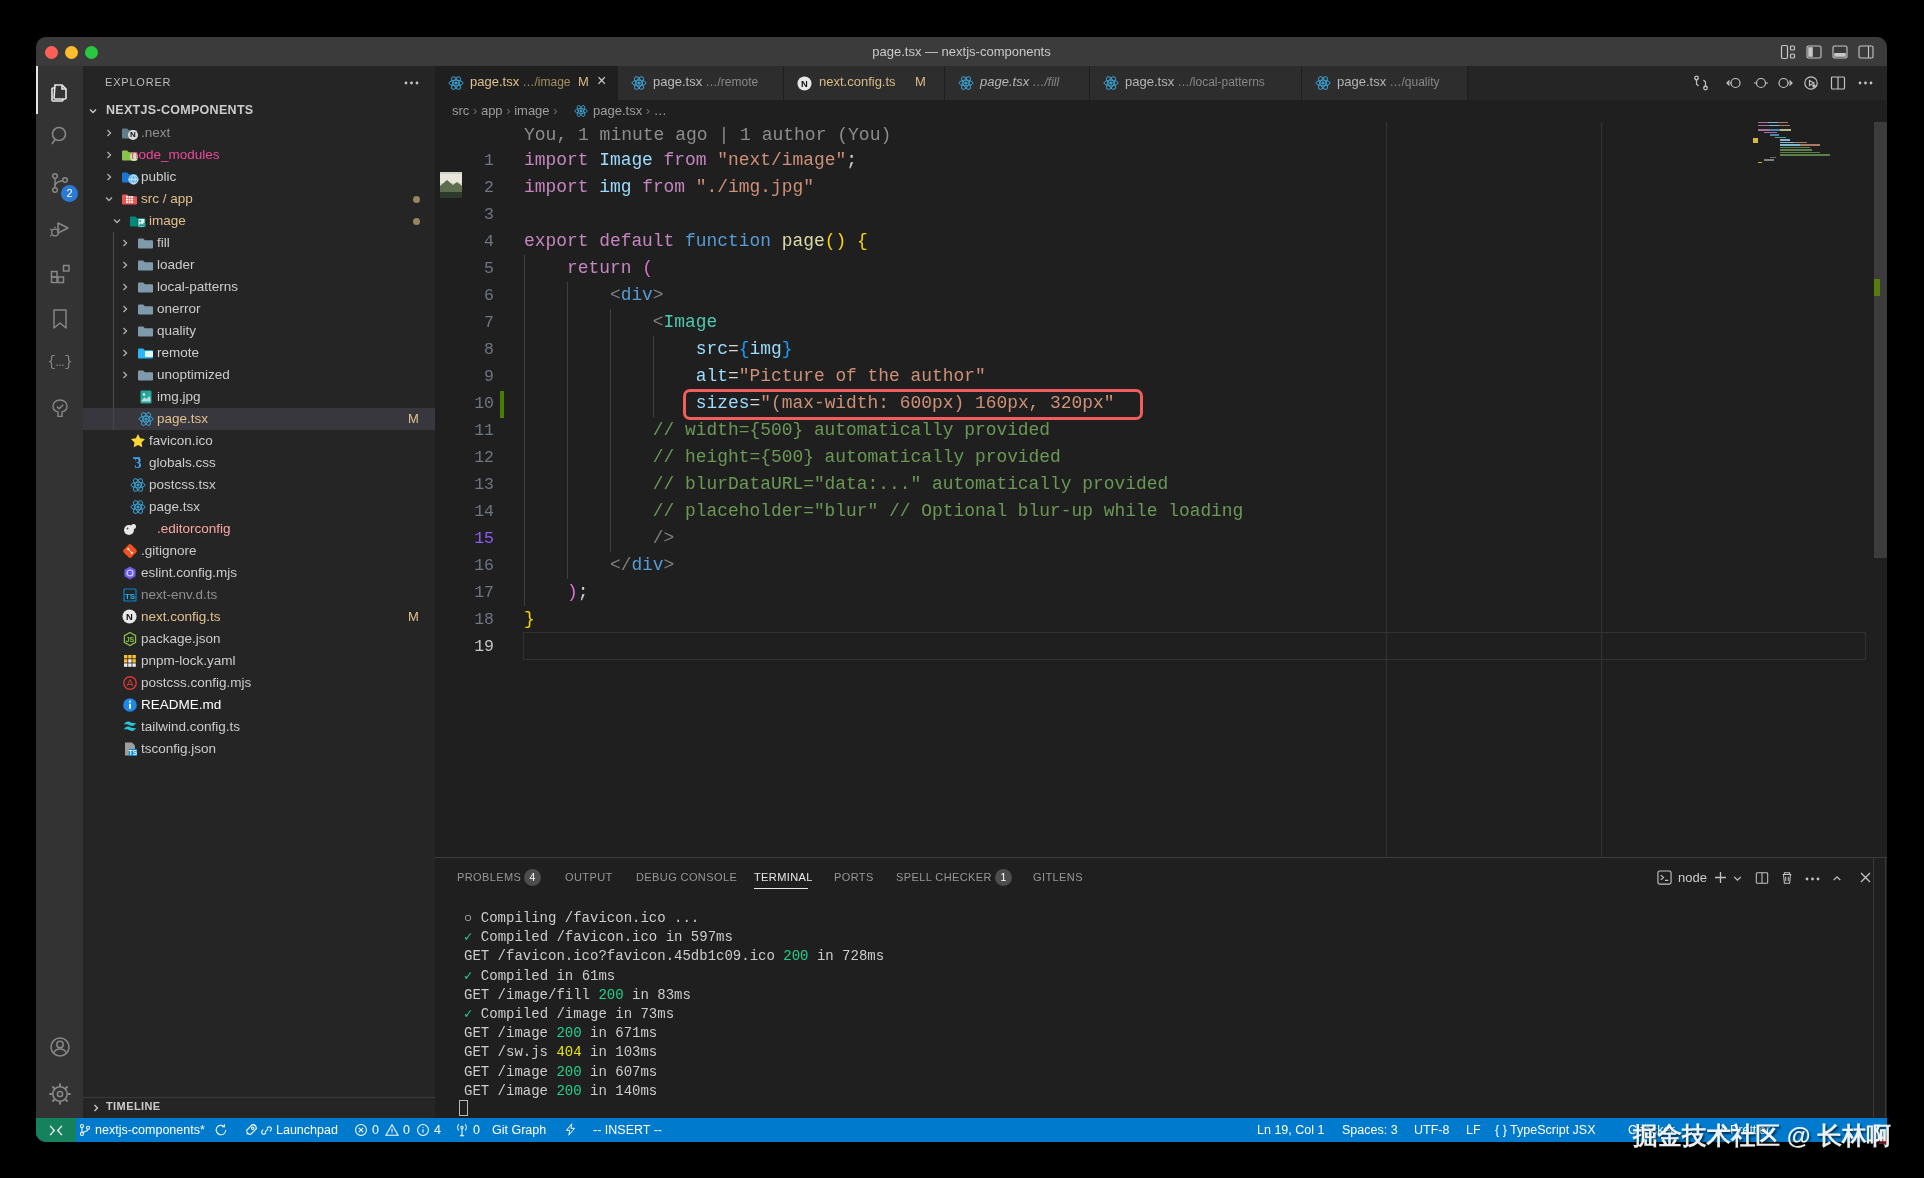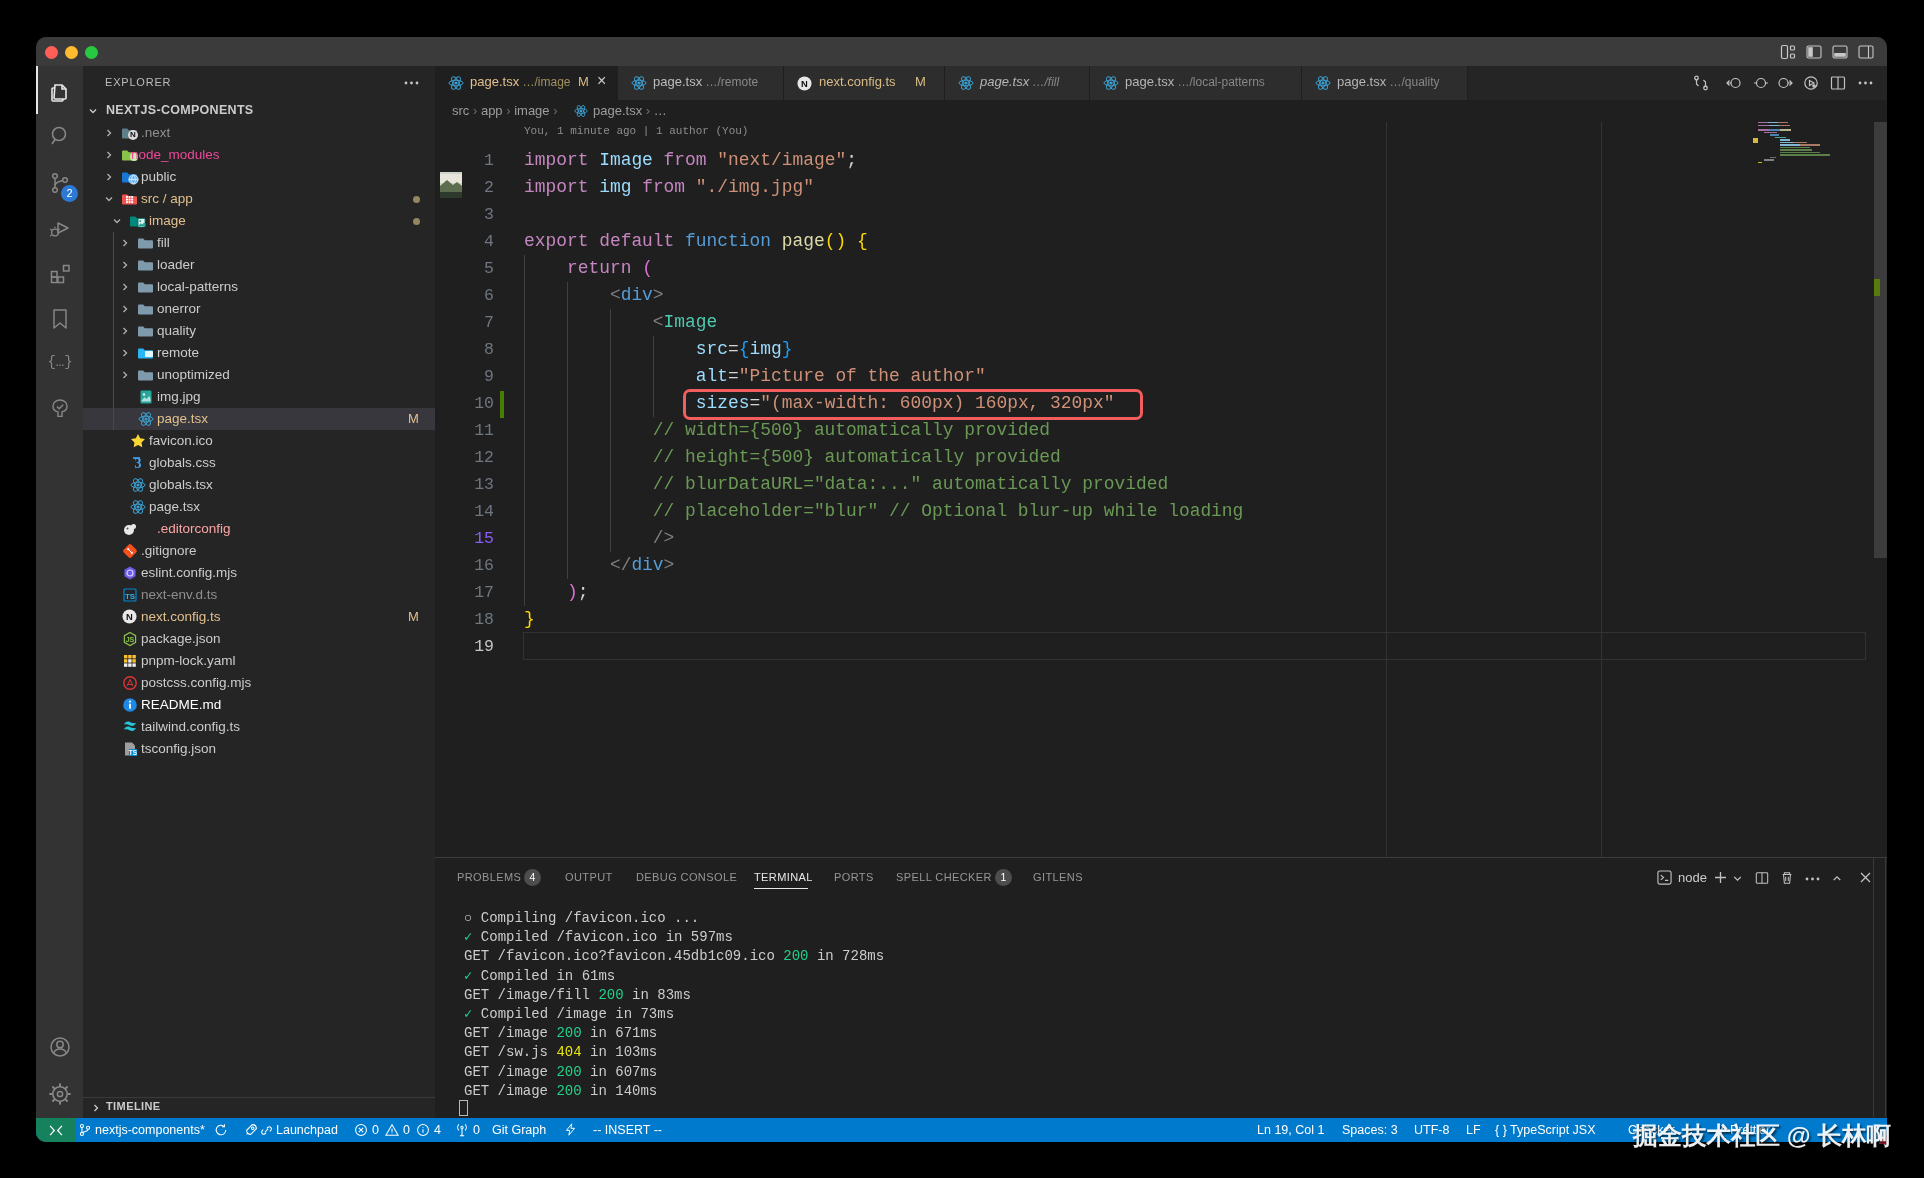--- a/index.html
+++ b/index.html
@@ -1,17 +1,18 @@
 <!DOCTYPE html>
 <html><head><meta charset="utf-8"><style>*{margin:0;padding:0;box-sizing:border-box}html,body{width:1924px;height:1178px;background:#000;overflow:hidden;font-family:"Liberation Sans",sans-serif}#win{position:absolute;left:36px;top:37px;width:1851px;height:1105px;background:#1f1f1f;border-radius:10px;overflow:hidden}.abs{position:absolute}.mono{font-family:"Liberation Mono",monospace}.cl{position:absolute;left:488px;white-space:pre;font-family:"Liberation Mono",monospace;font-size:17.9px;line-height:27px;color:#d4d4d4}.ln{position:absolute;width:44px;text-align:right;font-family:"Liberation Mono",monospace;font-size:16.5px;line-height:27px;color:#6e7681}.tl{position:absolute;left:428px;white-space:pre;font-family:"Liberation Mono",monospace;font-size:14px;line-height:19.2px;color:#cccccc}.k{color:#C586C0}.b{color:#9CDCFE}.o{color:#CE9178}.w{color:#d4d4d4}.k2{color:#569CD6}.fn{color:#DCDCAA}.gd{color:#FFD700}.pk{color:#DA70D6}.b3{color:#179FFF}.tg{color:#569CD6}.cp{color:#4EC9B0}.an{color:#808080}.cm{color:#6A9955}.g{color:#23d18b}.y{color:#e5e510}.tlabel{position:absolute;font-size:13.5px;color:#cccccc;white-space:nowrap;top:2px}.ptab{position:absolute;top:0;height:31px;line-height:31px;font-size:11px;letter-spacing:0.4px;color:#969696}.sbit{position:absolute;top:0;height:24px;line-height:24px;font-size:12.5px;color:#fff;white-space:nowrap}</style></head><body>
 <div id="win">
     <div class="abs" style="left:0;top:0;width:1851px;height:29px;background:#3b3b3b"></div>
     <div class="abs" style="left:9px;top:9px;width:13px;height:13px;border-radius:50%;background:#ff5f57"></div>
     <div class="abs" style="left:29px;top:9px;width:13px;height:13px;border-radius:50%;background:#febc2e"></div>
     <div class="abs" style="left:49px;top:9px;width:13px;height:13px;border-radius:50%;background:#28c840"></div>
+    <div class="abs" style="left:0;top:0;width:1851px;height:29px;text-align:center;font-size:13px;line-height:29px;color:#c9c9c9">page.tsx — nextjs-components</div>
     <svg class="abs" style="left:1744px;top:7px" width="16" height="16" viewBox="0 0 16 16">
       <rect x="1.5" y="1.5" width="6" height="13" rx="1.5" fill="none" stroke="#c8c8c8" stroke-width="1.2"></rect>
       <rect x="10.5" y="2" width="4" height="4" rx="1" fill="none" stroke="#c8c8c8" stroke-width="1.2"></rect>
       <rect x="10.5" y="10" width="4" height="4" rx="1" fill="none" stroke="#c8c8c8" stroke-width="1.2"></rect>
     </svg>
     <svg class="abs" style="left:1770px;top:7px" width="16" height="16" viewBox="0 0 16 16">
       <rect x="1" y="2" width="14" height="12" rx="1.5" fill="none" stroke="#c8c8c8" stroke-width="1.1"></rect>
       <rect x="2.2" y="3.2" width="4.6" height="9.6" fill="#c8c8c8"></rect>
     </svg>
     <svg class="abs" style="left:1796px;top:7px" width="16" height="16" viewBox="0 0 16 16">
@@ -226,21 +227,21 @@
     </svg>
     <div class="tlabel" style="left:113px;top:418px;color:#cccccc">globals.css</div>
     <svg style="position:absolute;left:94px;top:440px" width="16" height="16" viewBox="0 0 16 16">
       <g fill="none" stroke="#3b9fd0" stroke-width="1">
         <ellipse cx="8" cy="8" rx="7" ry="2.8"></ellipse>
         <ellipse cx="8" cy="8" rx="7" ry="2.8" transform="rotate(60 8 8)"></ellipse>
         <ellipse cx="8" cy="8" rx="7" ry="2.8" transform="rotate(120 8 8)"></ellipse>
       </g>
       <circle cx="8" cy="8" r="1.6" fill="#3b9fd0"></circle>
     </svg>
-    <div class="tlabel" style="left:113px;top:440px;color:#cccccc">globals.tsx</div>
+    <div class="tlabel" style="left:113px;top:440px;color:#cccccc">postcss.tsx</div>
     <svg style="position:absolute;left:94px;top:462px" width="16" height="16" viewBox="0 0 16 16">
       <g fill="none" stroke="#3b9fd0" stroke-width="1">
         <ellipse cx="8" cy="8" rx="7" ry="2.8"></ellipse>
         <ellipse cx="8" cy="8" rx="7" ry="2.8" transform="rotate(60 8 8)"></ellipse>
         <ellipse cx="8" cy="8" rx="7" ry="2.8" transform="rotate(120 8 8)"></ellipse>
       </g>
       <circle cx="8" cy="8" r="1.6" fill="#3b9fd0"></circle>
     </svg>
     <div class="tlabel" style="left:113px;top:462px;color:#cccccc">page.tsx</div>
     <svg class="abs" style="left:86px;top:484px" width="16" height="16" viewBox="0 0 16 16">
@@ -423,21 +424,21 @@
     <div class="abs" style="left:416px;top:66px;font-size:13px;color:#9d9d9d;white-space:nowrap">src<span style="color:#6e6e6e"> › </span>app<span style="color:#6e6e6e"> › </span>image<span style="color:#6e6e6e"> › </span></div>
     <svg style="position:absolute;left:538px;top:67px" width="14" height="14" viewBox="0 0 16 16">
       <g fill="none" stroke="#3b9fd0" stroke-width="1">
         <ellipse cx="8" cy="8" rx="7" ry="2.8"></ellipse>
         <ellipse cx="8" cy="8" rx="7" ry="2.8" transform="rotate(60 8 8)"></ellipse>
         <ellipse cx="8" cy="8" rx="7" ry="2.8" transform="rotate(120 8 8)"></ellipse>
       </g>
       <circle cx="8" cy="8" r="1.6" fill="#3b9fd0"></circle>
     </svg>
     <div class="abs" style="left:557px;top:66px;font-size:13px;color:#9d9d9d;white-space:nowrap">page.tsx<span style="color:#6e6e6e"> › </span>…</div>
-    <div class="abs mono" style="left:488px;top:88px;font-size:11px;color:#8d8d8d;white-space:pre">You, 1 minute ago | 1 author (You)</div>
+    <div class="abs mono" style="left:488px;top:88px;font-size:18px;color:#8d8d8d;white-space:pre">You, 1 minute ago | 1 author (You)</div>
     <div class="abs" style="left:488px;top:217.5px;width:1px;height:351.0px;background:#404040"></div>
     <div class="abs" style="left:531px;top:244.5px;width:1px;height:297.0px;background:#404040"></div>
     <div class="abs" style="left:574px;top:271.5px;width:1px;height:243.0px;background:#404040"></div>
     <div class="abs" style="left:617px;top:298.5px;width:1px;height:81.0px;background:#404040"></div>
     <div class="abs" style="left:1350px;top:85px;width:1px;height:735px;background:#333333"></div>
     <div class="abs" style="left:1565px;top:85px;width:1px;height:735px;background:#333333"></div>
     <div class="abs" style="left:487px;top:595px;width:1343px;height:28px;border:1px solid #323232"></div>
     <div class="ln" style="left:414px;top:109.5px;color:#6e7681">1</div>
     <div class="ln" style="left:414px;top:136.5px;color:#6e7681">2</div>
     <div class="ln" style="left:414px;top:163.5px;color:#6e7681">3</div>

